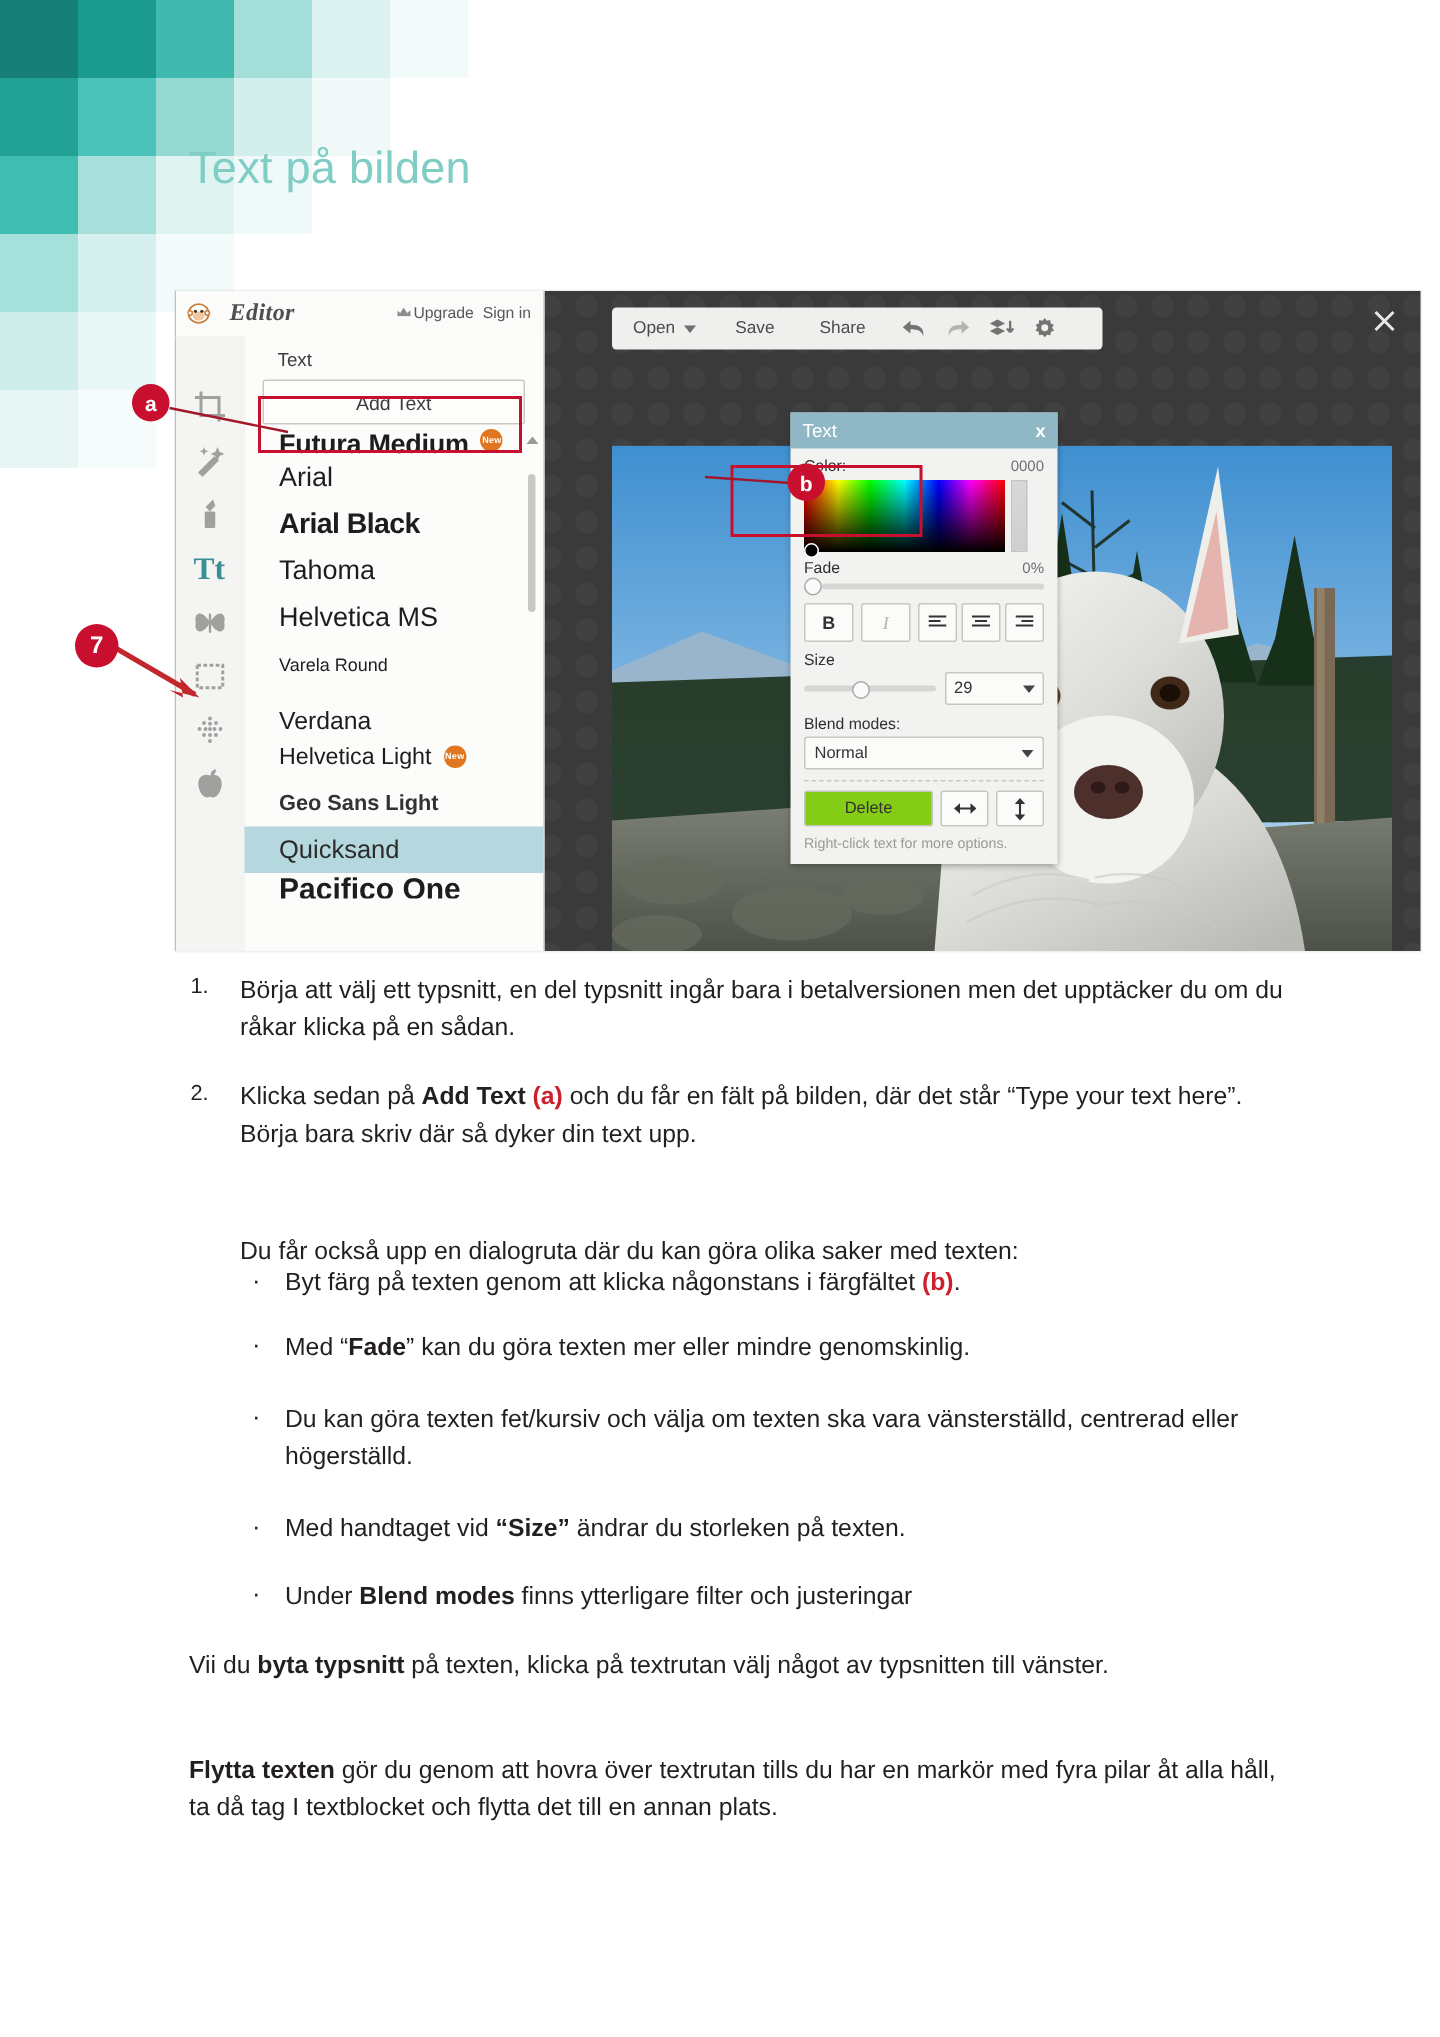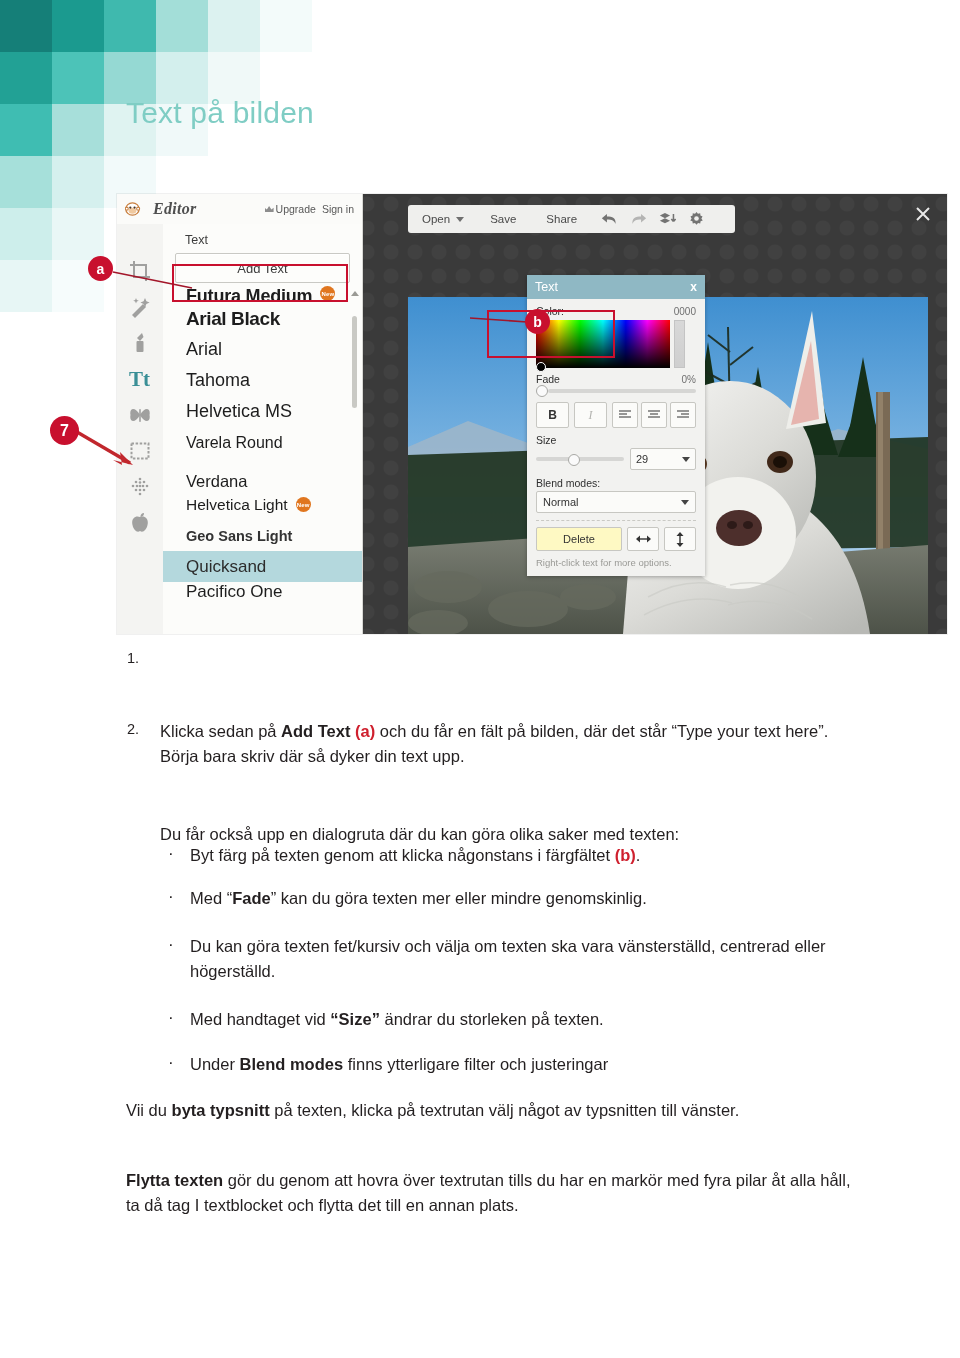--- a/index.html
+++ b/index.html
@@ -76,26 +76,26 @@
   .font-row.clip{height:17px;overflow:hidden;align-items:flex-start;}
   .font-row.sel{background:#b4d8dd;}
   .badge-new{width:15px;height:15px;border-radius:50%;background:#e0761f;color:#fff;
     font-size:6px;display:flex;align-items:center;justify-content:center;margin-left:8px;
     font-weight:700;letter-spacing:.2px;}
   .f-futura{font-size:18px;font-weight:700;letter-spacing:-.2px;}
   .f-arialblack{font-family:"Liberation Sans",sans-serif;font-weight:900;font-size:19px;letter-spacing:-.4px;}
   .f-arial{font-size:18px;}
   .f-tahoma{font-size:18px;}
   .f-trebuchet{font-size:18px;}
-  .f-varela{font-size:16px;}
+  .f-varela{font-size:12px;}
   .f-verdana{font-size:16.5px;margin-top:16px;}
   .f-helv{font-size:15.5px;font-weight:300;}
   .f-geo{font-size:14.5px;font-weight:700;color:#333;}
   .f-quick{font-size:17px;font-weight:300;color:#2c2c2c;}
-  .f-pacific{font-size:17px;font-weight:400;}
+  .f-pacific{font-size:20px;font-weight:700;}
   .fl-scroll{position:absolute;right:5px;top:30px;width:5px;height:92px;background:#c9c9c4;border-radius:3px;}
   .fl-up{position:absolute;right:3px;top:5px;width:0;height:0;border-left:4px solid transparent;
     border-right:4px solid transparent;border-bottom:5px solid #9a9a95;}
 
   
   .etoolbar{position:absolute;left:291px;top:11px;width:327px;height:28px;background:#efefed;
     border-radius:3px;display:flex;align-items:center;gap:0;padding:0 14px;box-sizing:border-box;}
   .etb{font-size:11.5px;color:#4a4a4a;}
   .etb-open{margin-right:6px;}
   .caret{width:0;height:0;border-left:4.5px solid transparent;border-right:4.5px solid transparent;
@@ -137,21 +137,21 @@
   .sqbtn.ali{width:24px;}
   .sqbtn.off{color:#b4b4b0;}
   .align-g{display:flex;gap:3px;margin-left:auto;}
   .sizerow{display:flex;align-items:center;gap:6px;margin-top:2px;}
   .numbox{width:54px;height:20px;background:#fbfbf9;border:1px solid #c7c7c2;border-radius:2px;
     display:flex;align-items:center;justify-content:space-between;padding:0 5px;font-size:11px;color:#333;}
   .selbox{height:20px;background:#fbfbf9;border:1px solid #c7c7c2;border-radius:2px;
     display:flex;align-items:center;justify-content:space-between;padding:0 6px;font-size:11px;color:#333;margin-top:2px;}
   .dashed{border-top:1px dashed #c9c9c4;margin:7px 0 6px;}
   .botrow{display:flex;gap:5px;}
-  .delbtn{flex:1;height:22px;background:#fef9c3;border:1px solid #c7c7c2;border-radius:2px;
+  .delbtn{flex:1;height:22px;background:#84cc16;border:1px solid #c7c7c2;border-radius:2px;
     display:flex;align-items:center;justify-content:center;font-size:11px;color:#333;}
   .minib{width:30px;height:22px;background:#fbfbf9;border:1px solid #c7c7c2;border-radius:2px;
     display:flex;align-items:center;justify-content:center;}
   .hint{font-size:9.5px;color:#9a9a96;margin-top:6px;}
   .color-hl{position:absolute;left:-40px;top:35px;width:128px;height:48px;border:2px solid #c8102e;
     box-sizing:border-box;z-index:7;}
 
   
   .bubble{position:absolute;border-radius:50%;background:#c8102e;color:#fff;
     display:flex;align-items:center;justify-content:center;font-weight:700;z-index:40;}
@@ -383,24 +383,24 @@
         <div class="txt-label">Text</div>
         <div class="addtext">Add Text</div>
         <div class="font-list" id="font-list">
           <div class="fl-up"></div>
           <div class="fl-scroll"></div>
         <div class="font-row clip ">
               <span class="f-futura">Futura Medium</span>
               <span class="badge-new">New</span>
             </div>
             <div class="font-row ">
+              <span class="f-arial">Arial</span>
+            </div>
+            <div class="font-row ">
               <span class="f-arialblack">Arial Black</span>
-            </div>
-            <div class="font-row ">
-              <span class="f-arial">Arial</span>
             </div>
             <div class="font-row ">
               <span class="f-tahoma">Tahoma</span>
             </div>
             <div class="font-row ">
               <span class="f-trebuchet">Helvetica MS</span>
             </div>
             <div class="font-row ">
               <span class="f-varela">Varela Round</span>
             </div>
@@ -521,20 +521,21 @@
     <path d="M77 432 L130 463" stroke="#c1272d" stroke-width="3.4" fill="none"></path>
     <path d="M133 465 L120 452 L122 465 L113 460 Z" fill="#c1272d"></path>
   </svg>
 
   <div class="bubble bub-a">a</div>
   <div class="bubble bub-b">b</div>
   <div class="bubble bub-7">7</div>
 
   <div class="num-item" style="left:160px;top:648px;width:710px;">
     <span class="n">1.</span>
+    <span>Börja att välj ett typsnitt, en del typsnitt ingår bara i betalversionen men det upptäcker du om du råkar klicka på en sådan.</span>
   </div>
 
   <div class="num-item" style="left:160px;top:719px;width:710px;">
     <span class="n">2.</span>
     <span>Klicka sedan på </span><b>Add Text</b><span> </span><span class="red">(a)</span><span> och du får en fält på bilden, där det står “Type your text here”. Börja bara skriv där så dyker din text upp.</span>
   </div>
 
   <div class="para" style="left:160px;top:822px;width:710px;">Du får också upp en dialogruta där du kan göra olika saker med texten:</div>
 
   <div class="bullet" style="left:190px;top:843px;width:680px;">

